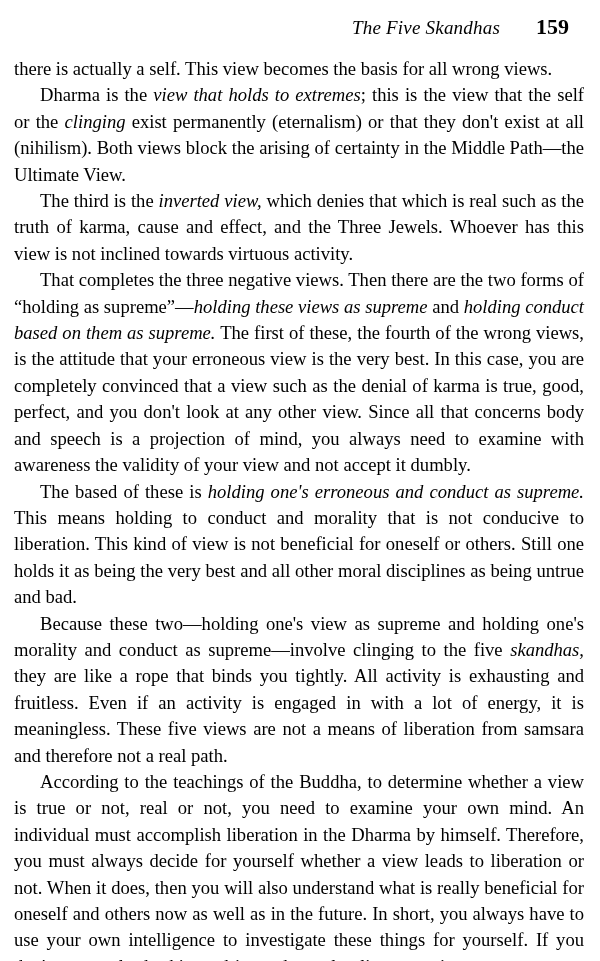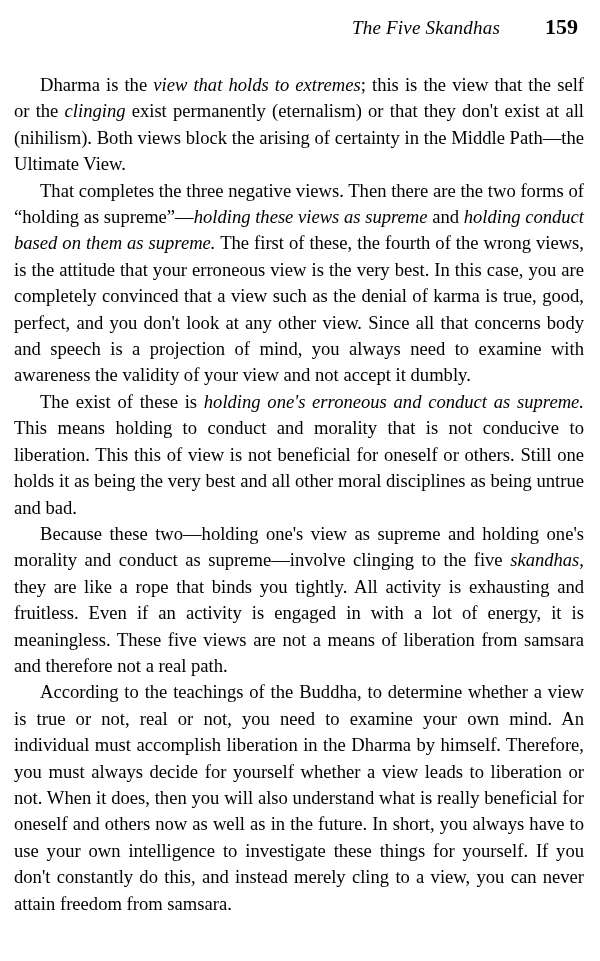--- a/index.html
+++ b/index.html
@@ -20,32 +20,32 @@
     height: 961px;
     box-sizing: border-box;
     padding: 14px 16px 0 14px;
   }
   .running-head {
     display: flex;
     align-items: baseline;
     justify-content: flex-end;
     gap: 36px;
     padding-right: 6px;
-    margin-bottom: 32px;
+    margin-bottom: 16px;
   }
   .running-head .title {
     font-style: italic;
     font-size: 19px;
     letter-spacing: 0.2px;
   }
   .running-head .folio {
     font-size: 22px;
     font-weight: bold;
     min-width: 42px;
-    text-align: right;
+    text-align: left;
   }
   .body-text {
     font-size: 18.6px;
     line-height: 26.4px;
     text-align: justify;
     text-justify: inter-word;
     hyphens: manual;
   }
   .body-text p {
     margin: 0;
@@ -59,20 +59,22 @@
 <body>
 
 <div class="page">
 
   <div class="running-head">
     <span class="title">The Five Skandhas</span>
     <span class="folio">159</span>
   </div>
 
   <div class="body-text">
+      <p><span>there is actually a self. This view becomes the basis for all wrong views.</span></p>
       <p class="indent"><span>Dharma is the </span><em>view that holds to extremes</em><span>; this is the view that the self or the </span><em>clinging</em><span> exist permanently (eternalism) or that they don't exist at all (nihilism). Both views block the arising of certainty in the Middle Path—the Ultimate View.</span></p>
+      <p class="indent"><span>The third is the </span><em>inverted view,</em><span> which denies that which is real such as the truth of karma, cause and effect, and the Three Jewels. Whoever has this view is not inclined towards virtuous activity.</span></p>
       <p class="indent"><span>That completes the three negative views. Then there are the two forms of “holding as supreme”—</span><em>holding these views as supreme</em><span> and </span><em>holding conduct based on them as supreme.</em><span> The first of these, the fourth of the wrong views, is the attitude that your erroneous view is the very best. In this case, you are completely convinced that a view such as the denial of karma is true, good, perfect, and you don't look at any other view. Since all that concerns body and speech is a projection of mind, you always need to examine with awareness the validity of your view and not accept it dumbly.</span></p>
-      <p class="indent"><span>The exist of these is </span><em>holding one's erroneous and conduct as supreme.</em><span> This means holding to conduct and morality that is not conducive to liberation. This this of view is not beneficial for oneself or others. Still one holds it as being the very best and all other moral disciplines as being untrue and bad.</span></p>
+      <p class="indent"><span>The based of these is </span><em>holding one's erroneous and conduct as supreme.</em><span> This means holding to conduct and morality that is not conducive to liberation. This kind of view is not beneficial for oneself or others. Still one holds it as being the very best and all other moral disciplines as being untrue and bad.</span></p>
       <p class="indent"><span>Because these two—holding one's view as supreme and holding one's morality and conduct as supreme—involve clinging to the five </span><em>skandhas,</em><span> they are like a rope that binds you tightly. All activity is exhausting and fruitless. Even if an activity is engaged in with a lot of energy, it is meaningless. These five views are not a means of liberation from samsara and therefore not a real path.</span></p>
       <p class="indent"><span>According to the teachings of the Buddha, to determine whether a view is true or not, real or not, you need to examine your own mind. An individual must accomplish liberation in the Dharma by himself. Therefore, you must always decide for yourself whether a view leads to liberation or not. When it does, then you will also understand what is really beneficial for oneself and others now as well as in the future. In short, you always have to use your own intelligence to investigate these things for yourself. If you don't constantly do this, and instead merely cling to a view, you can never attain freedom from samsara.</span></p>
     </div>
 
 </div>
 
 </body></html>

